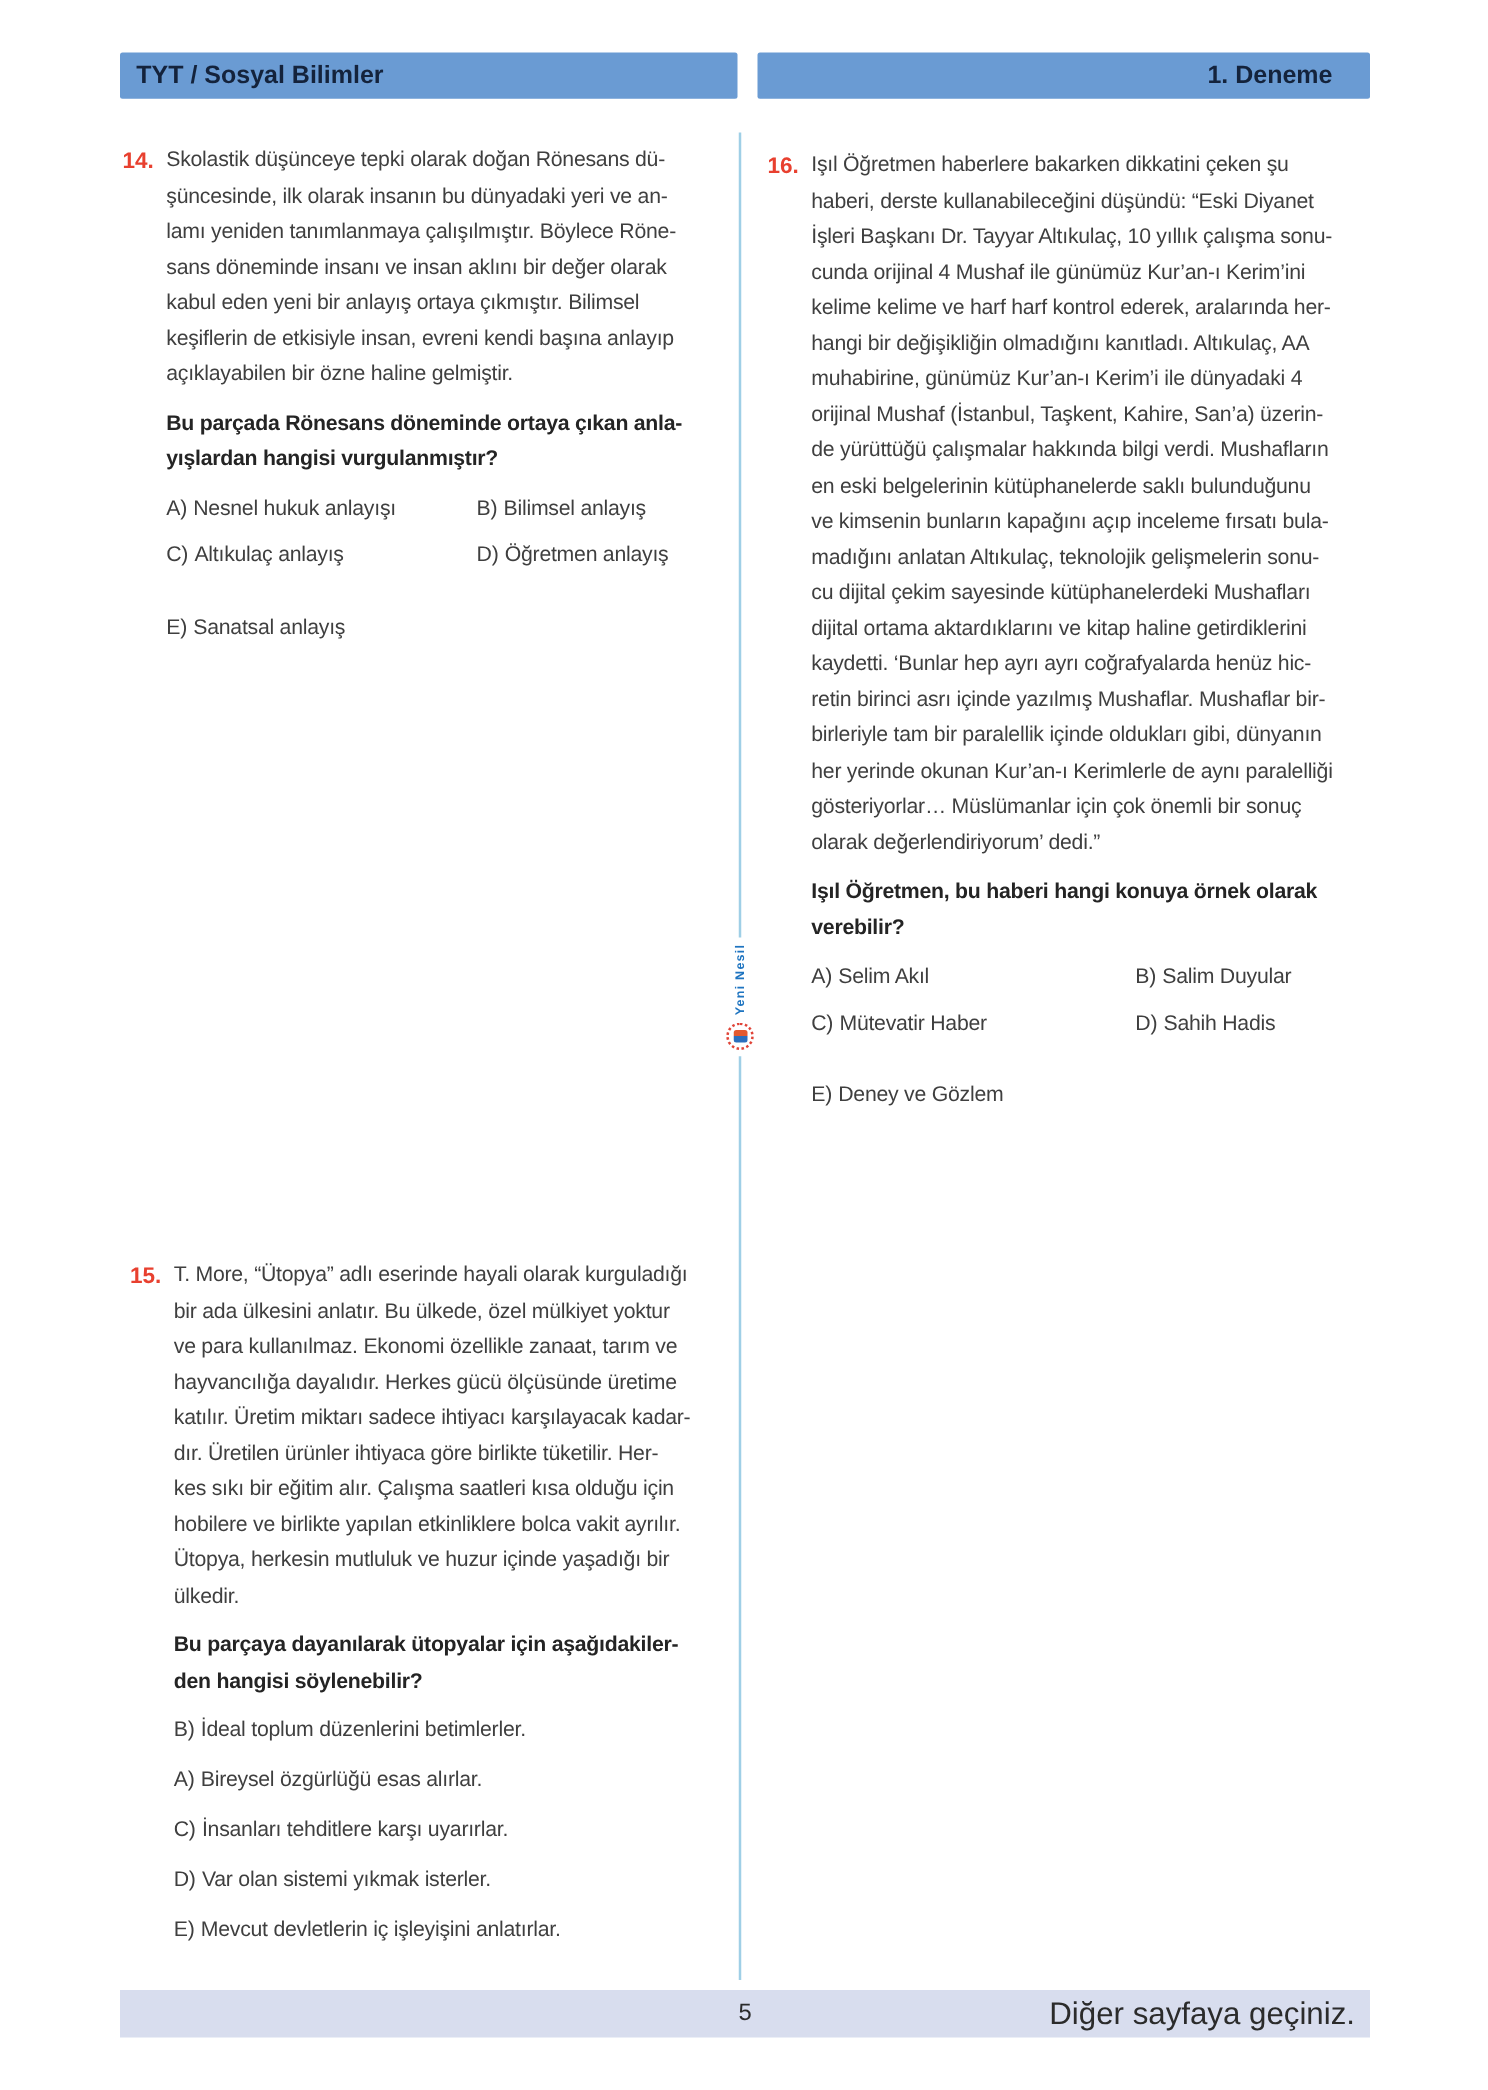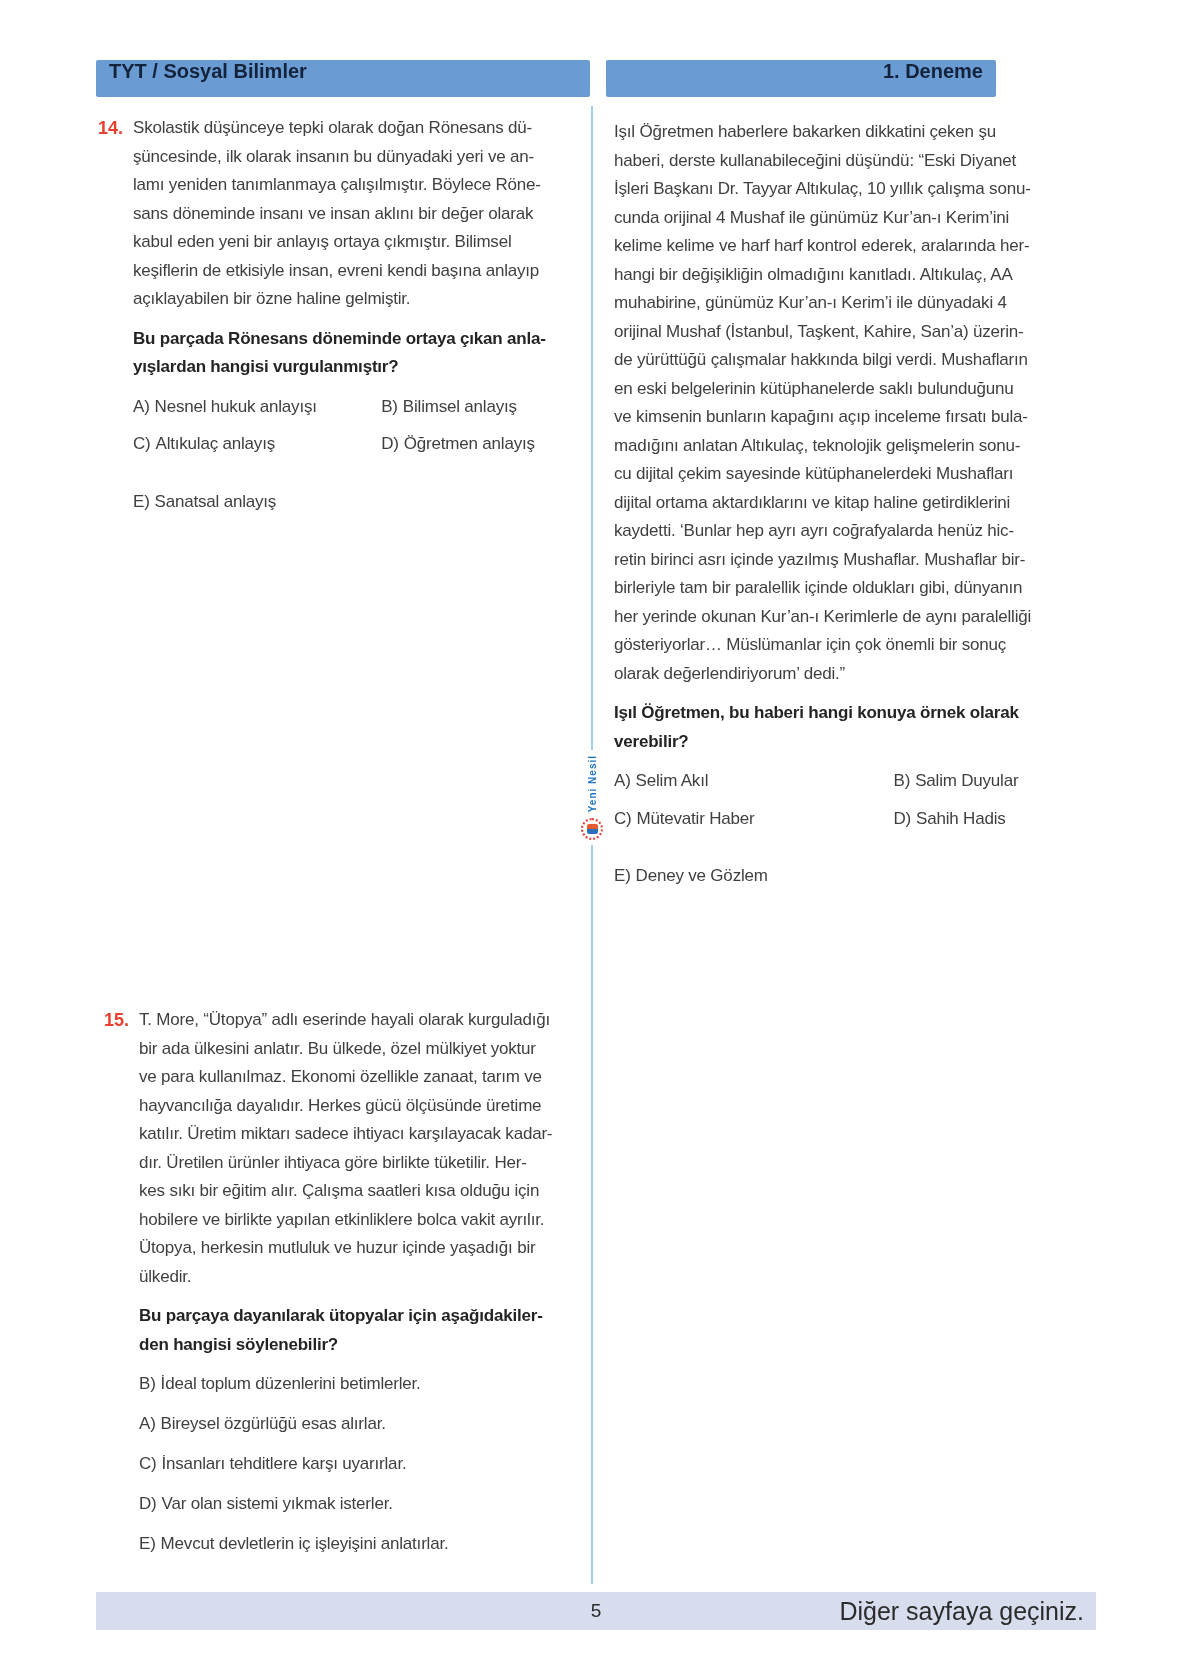--- a/index.html
+++ b/index.html
@@ -8,32 +8,33 @@
     width: 1190px;
     height: 1672px;
     background: #ffffff;
     font-family: "Liberation Sans", sans-serif;
     overflow: hidden;
   }
 
   
   .hbar {
     position: absolute;
-    top: 60px;
+    top: 42px;
     height: 37px;
     background: #6a9bd3;
     border-radius: 2px;
     display: flex;
+    align-items: center;
     box-sizing: border-box;
     font-weight: 700;
     font-size: 20px;
     color: #14233c;
   }
   .hbar-left  { left: 96px;  width: 494px; padding-left: 13px; }
-  .hbar-right { left: 606px; width: 390px; justify-content: flex-end; padding-right: 13px; }
+  .hbar-right { left: 606px; width: 490px; justify-content: flex-end; padding-right: 30px; }
 
   
   .divider {
     position: absolute;
     left: 591px;
     top: 106px;
     width: 2px;
     height: 1478px;
     background: #9fcfe6;
   }
@@ -224,20 +225,21 @@
           <span class="opt-label">D)</span><span class="opt-text">Var olan sistemi yıkmak isterler.</span>
         </div>
         <div class="opt">
           <span class="opt-label">E)</span><span class="opt-text">Mevcut devletlerin iç işleyişini anlatırlar.</span>
         </div>
       </div>
     </div>
   </section>
 
   <section class="question q-16">
+    <span class="qnum">16.</span>
     <div class="qcontent">
       <p class="qtext">Işıl Öğretmen haberlere bakarken dikkatini çeken şu
 haberi, derste kullanabileceğini düşündü: “Eski Diyanet
 İşleri Başkanı Dr. Tayyar Altıkulaç, 10 yıllık çalışma sonu-
 cunda orijinal 4 Mushaf ile günümüz Kur’an-ı Kerim’ini
 kelime kelime ve harf harf kontrol ederek, aralarında her-
 hangi bir değişikliğin olmadığını kanıtladı. Altıkulaç, AA
 muhabirine, günümüz Kur’an-ı Kerim’i ile dünyadaki 4
 orijinal Mushaf (İstanbul, Taşkent, Kahire, San’a) üzerin-
 de yürüttüğü çalışmalar hakkında bilgi verdi. Mushafların

